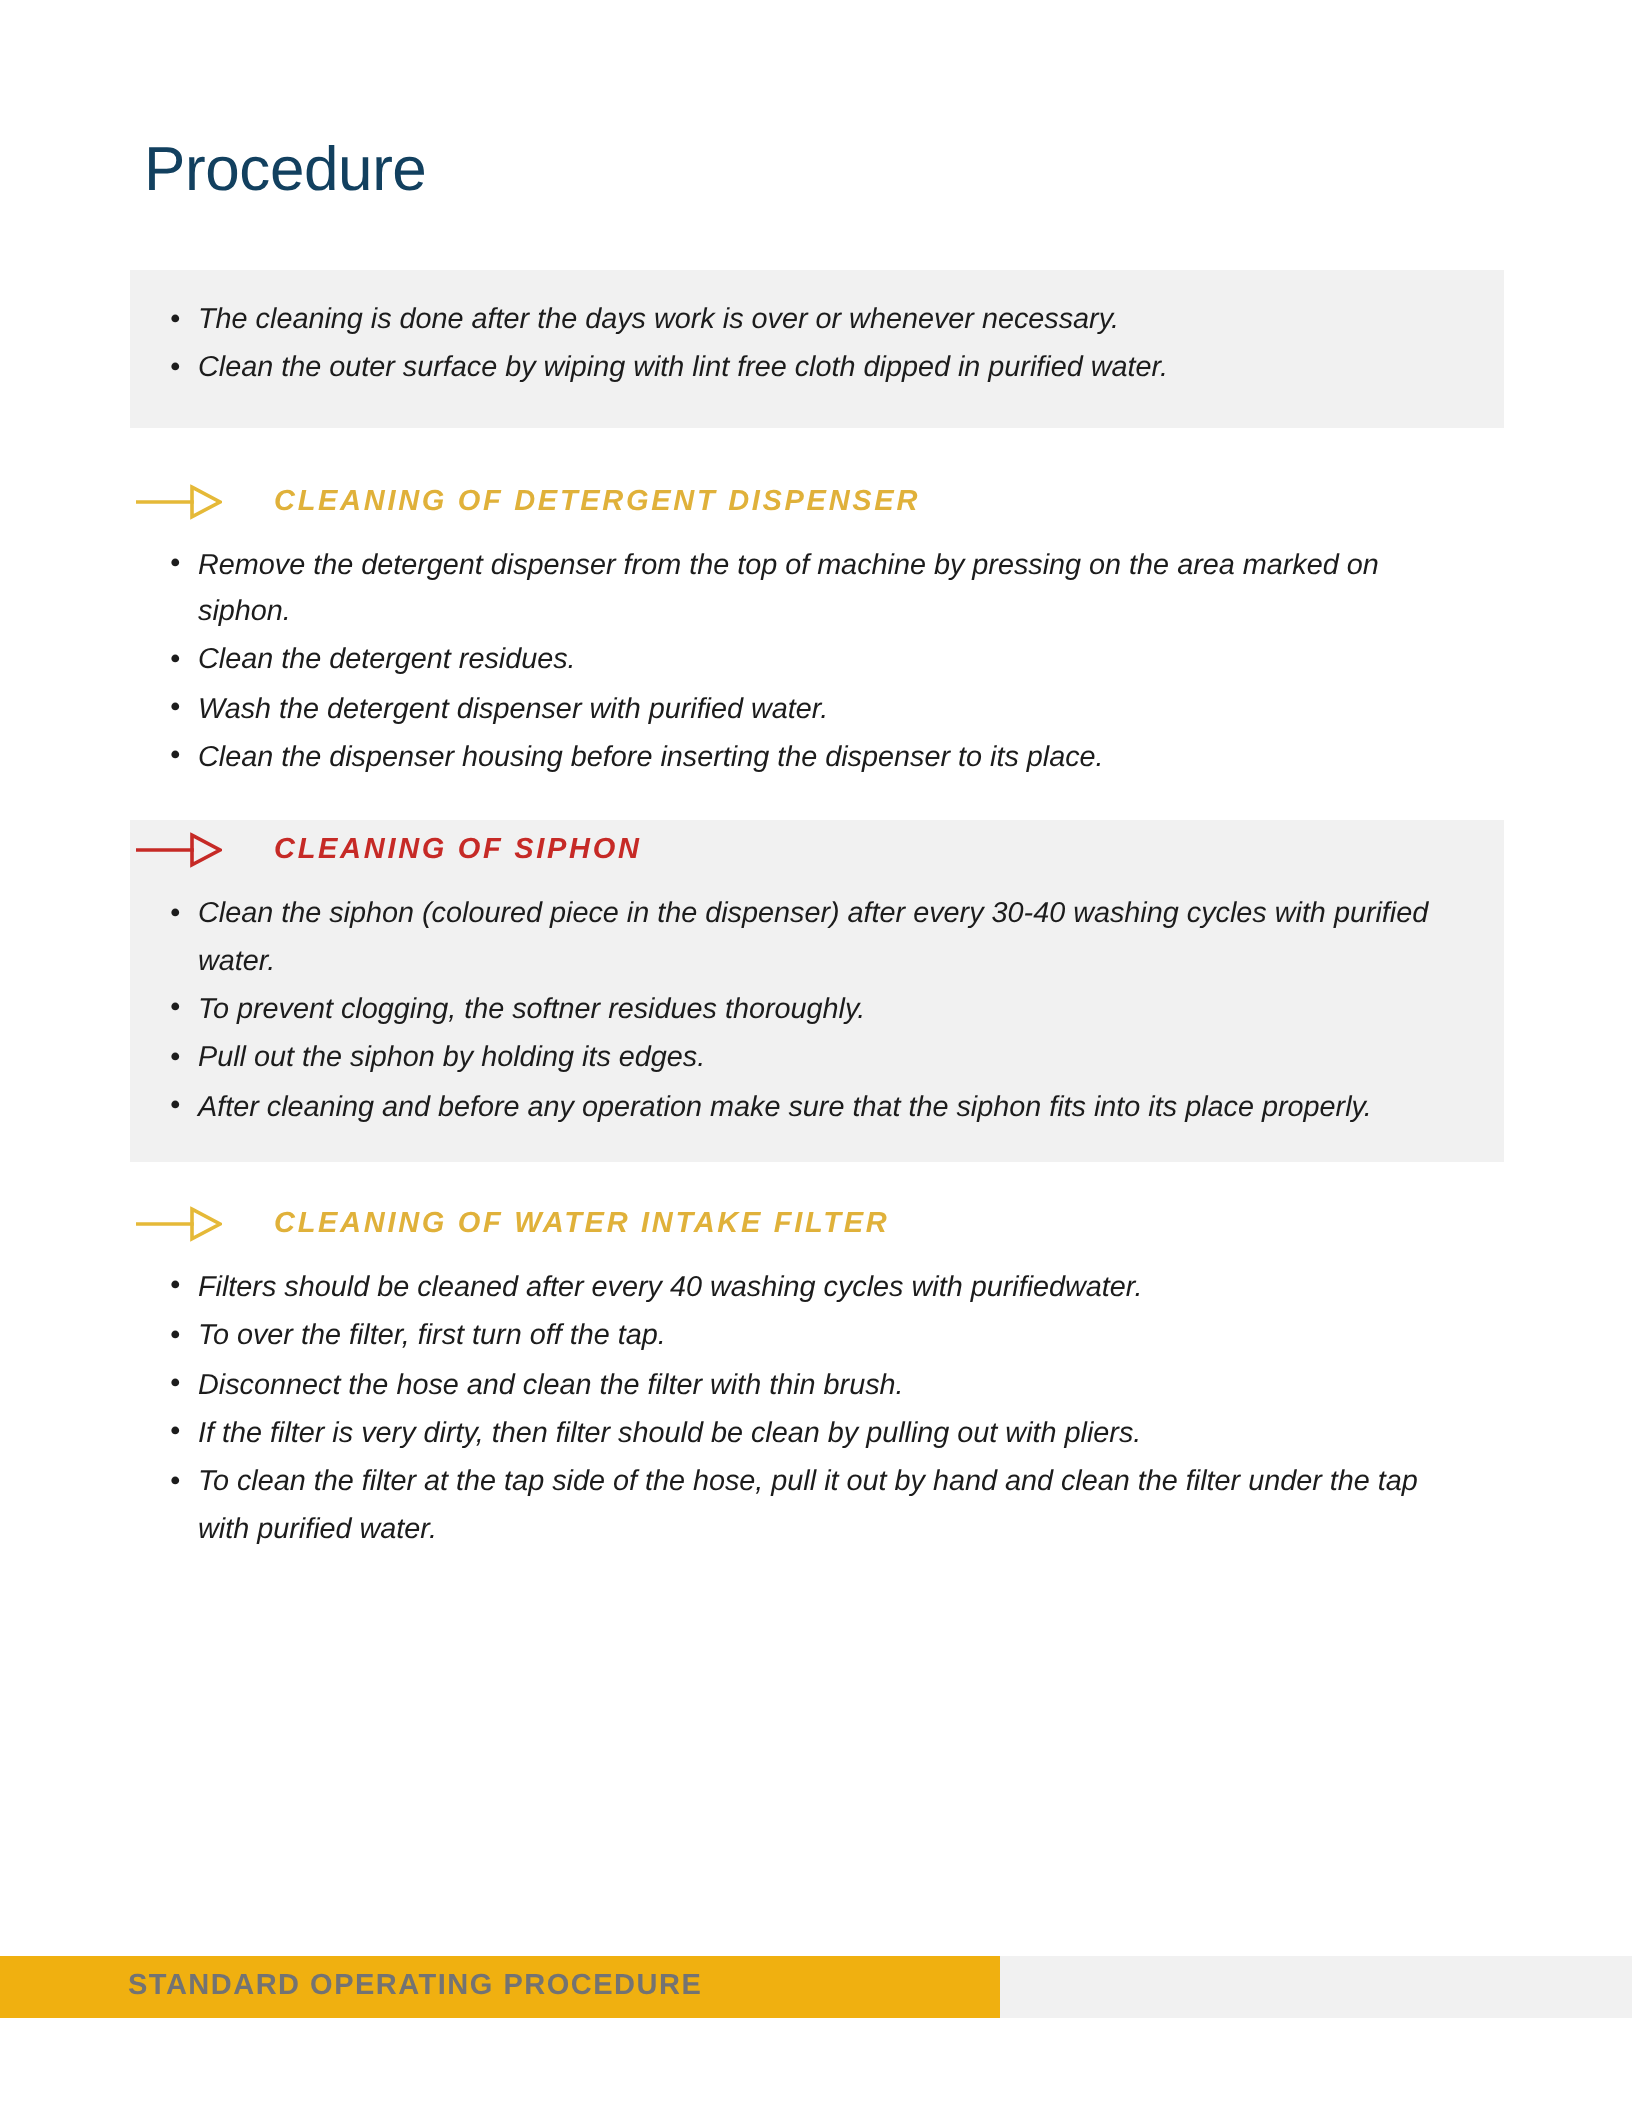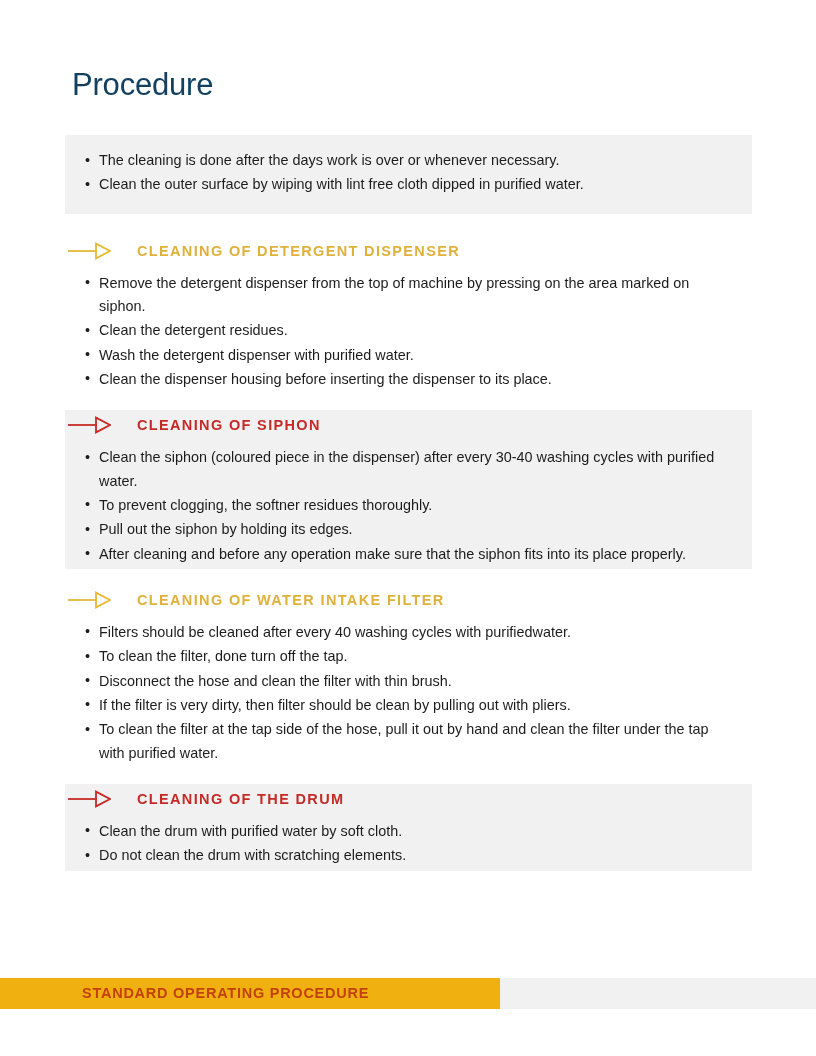--- a/index.html
+++ b/index.html
@@ -39,20 +39,21 @@
     position: absolute;
     left: 65px;
     top: 135px;
     width: 687px;
   }
 
   
   .block {
     position: relative;
     box-sizing: border-box;
+    font-style: italic;
   }
   .block.shaded {
     background: #f1f1f1;
   }
   .block.plain {
     background: transparent;
   }
 
   
   .intro-block {
@@ -109,21 +110,21 @@
     left: 0;
     top: -0.5px;
     font-size: 14.4px;
     line-height: 1.62;
   }
 
   .section-body {
     padding: 6px 20px 2px 20px;
   }
   .block.shaded .section-body {
-    padding-bottom: 2px;
+    padding-bottom: 14px;
   }
 
   .section-block { margin-bottom: 16px; }
 
   
   .footer {
     position: absolute;
     left: 0;
     top: 978px;
     width: 816px;
@@ -140,28 +141,28 @@
   .footer-bar-gray {
     position: absolute;
     left: 500px;
     top: 0;
     width: 316px;
     height: 31px;
     background: #f1f1f1;
   }
   .footer-text {
     position: absolute;
-    left: 82px;
+    left: 64px;
     top: 0;
     height: 31px;
     line-height: 31px;
     font-size: 14.5px;
     font-weight: bold;
     letter-spacing: 0.75px;
-    color: #c2410c;
+    color: #737373;
     white-space: nowrap;
   }
 </style>
 </head>
 <body>
 
 <div class="page">
 
   <div class="page-title">Procedure</div>
 
@@ -213,39 +214,24 @@
           <div class="section-header">
             <svg class="arrow-icon" viewBox="0 0 43 18">
               <line x1="0" y1="9" x2="28" y2="9" stroke-width="1.8" stroke-linecap="square"></line>
               <path d="M28 1.6 L42 9 L28 16.4 Z" fill="none" stroke-width="1.8" stroke-linejoin="miter"></path>
             </svg>
             <span class="section-title">CLEANING OF WATER INTAKE FILTER</span>
           </div>
           <div class="section-body">
             <ul class="bullets">
               <li>Filters should be cleaned after every 40 washing cycles with purifiedwater.</li>
-              <li>To clean the filter, done turn off the tap.</li>
+              <li>To over the filter, first turn off the tap.</li>
               <li>Disconnect the hose and clean the filter with thin brush.</li>
               <li>If the filter is very dirty, then filter should be clean by pulling out with pliers.</li>
               <li>To clean the filter at the tap side of the hose, pull it out by hand and clean the filter under the tap with purified water.</li>
-            </ul>
-          </div>
-        </div>
-        <div class="block section-block shaded red">
-          <div class="section-header">
-            <svg class="arrow-icon" viewBox="0 0 43 18">
-              <line x1="0" y1="9" x2="28" y2="9" stroke-width="1.8" stroke-linecap="square"></line>
-              <path d="M28 1.6 L42 9 L28 16.4 Z" fill="none" stroke-width="1.8" stroke-linejoin="miter"></path>
-            </svg>
-            <span class="section-title">CLEANING OF THE DRUM</span>
-          </div>
-          <div class="section-body">
-            <ul class="bullets">
-              <li>Clean the drum with purified water by soft cloth.</li>
-              <li>Do not clean the drum with scratching elements.</li>
             </ul>
           </div>
         </div>
       </div>
 
   </div>
 
   <div class="footer">
     <div class="footer-bar-gold"></div>
     <div class="footer-bar-gray"></div>

